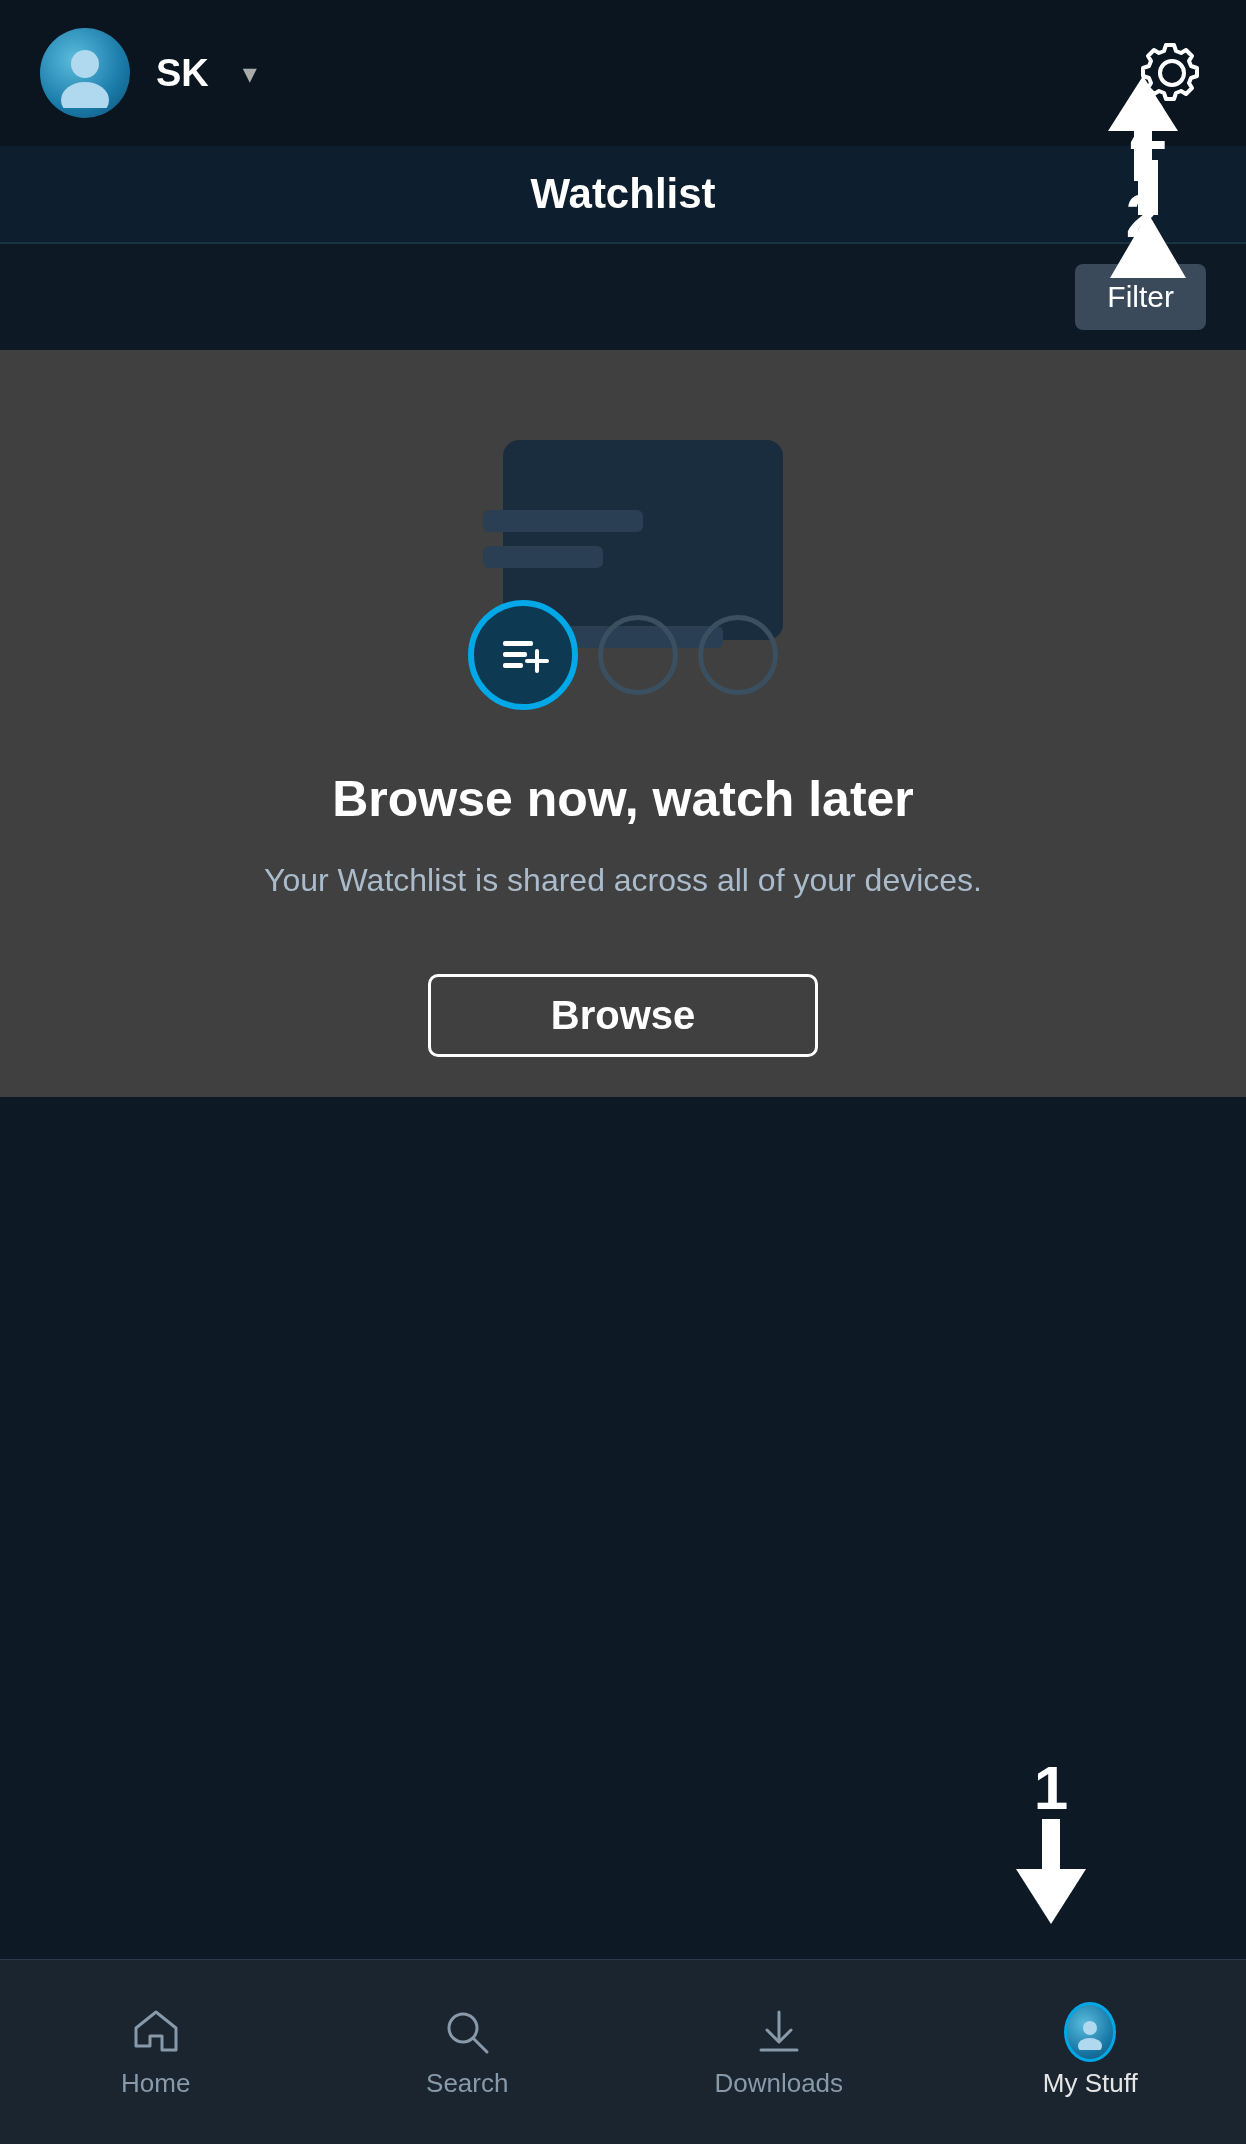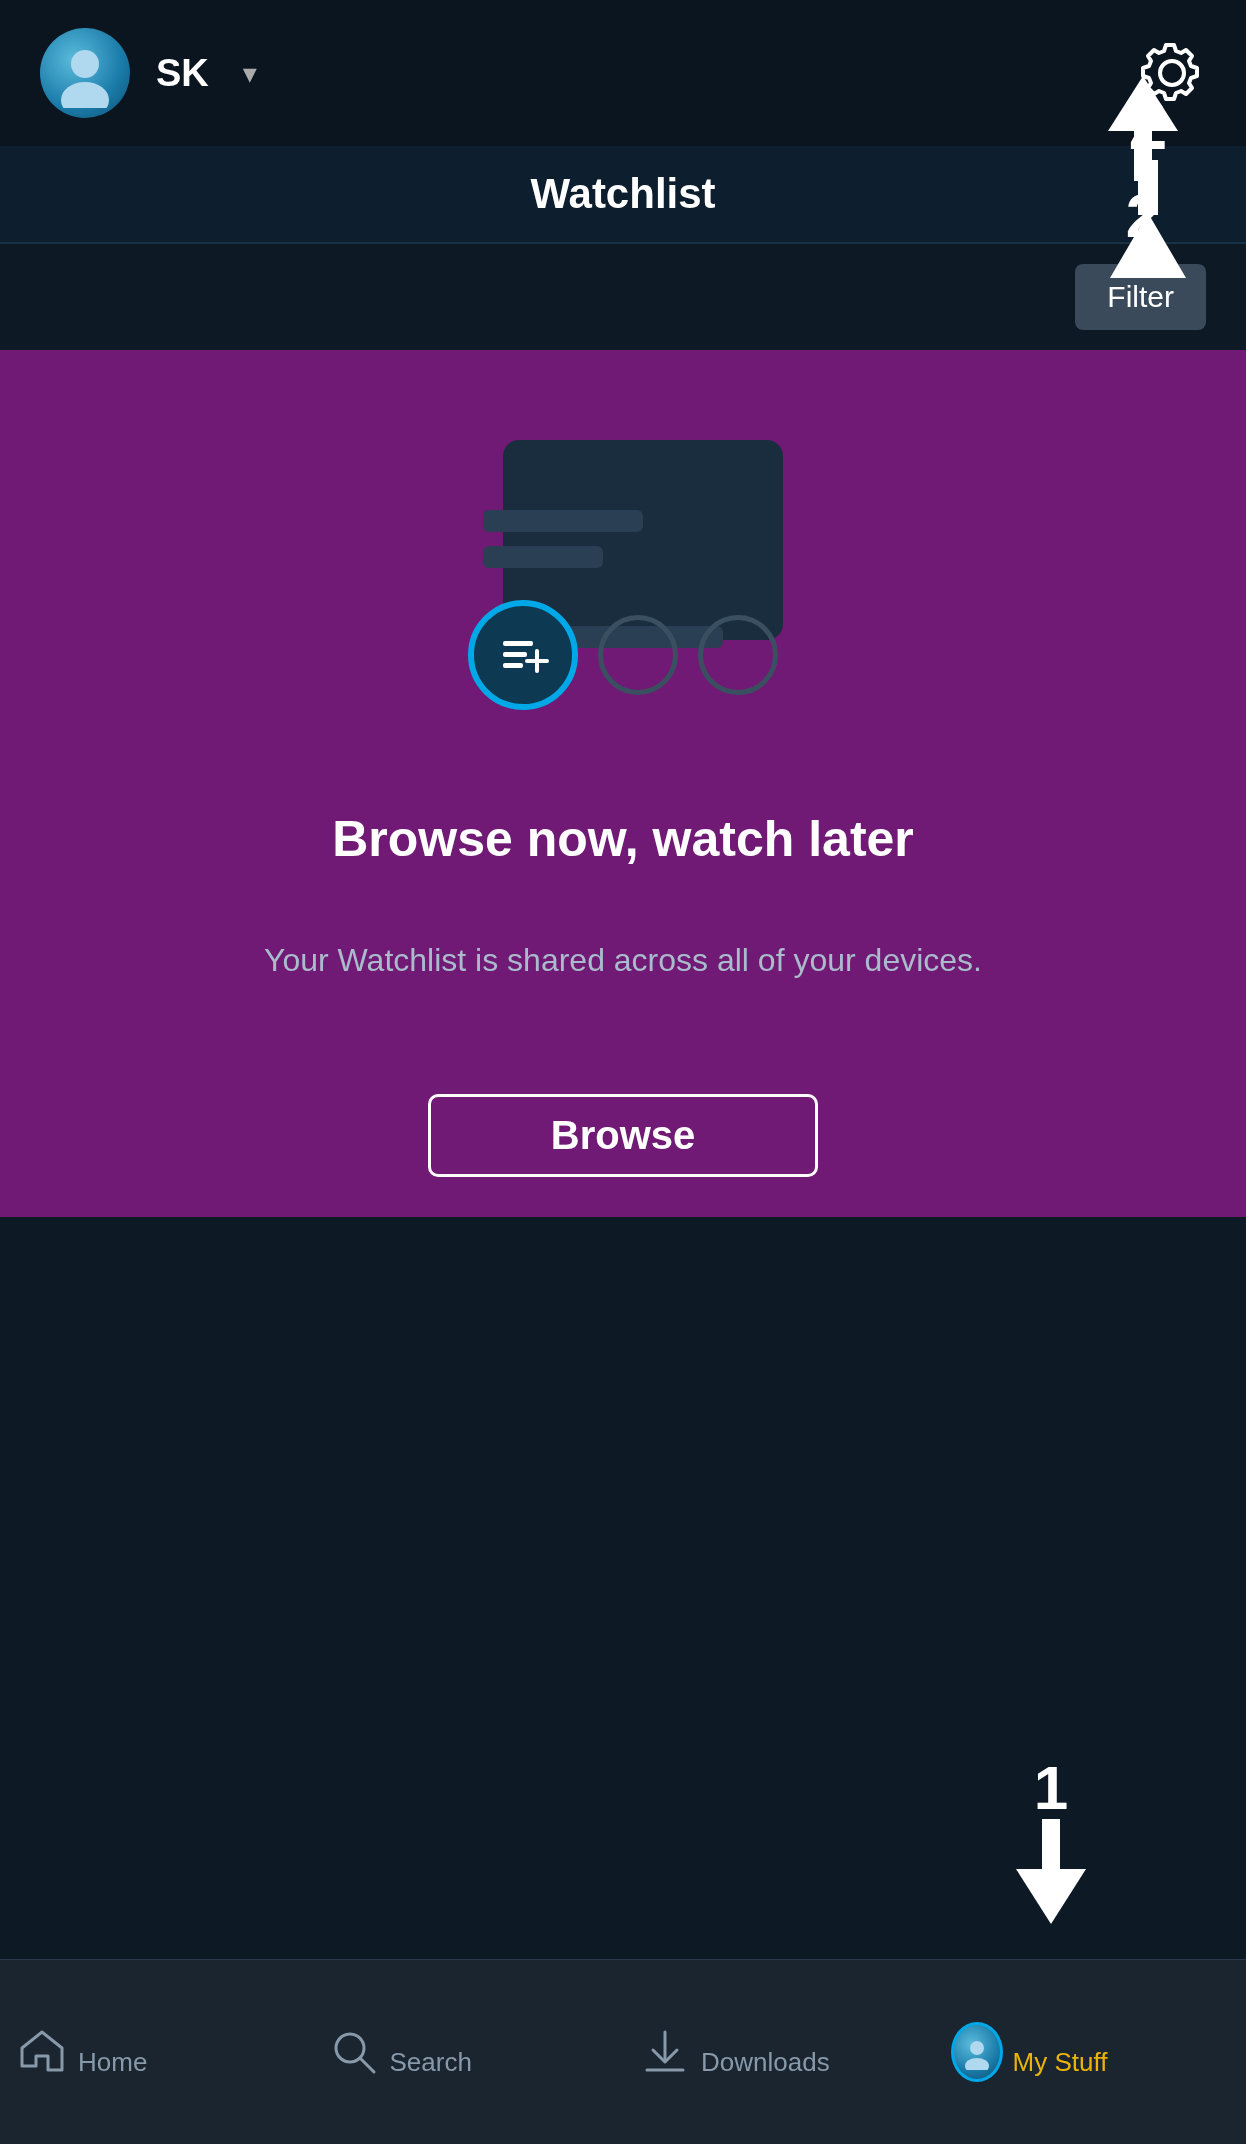--- a/index.html
+++ b/index.html
@@ -102,22 +102,21 @@
       cursor: pointer;
     }
 
     
     .main-content {
       width: 100%;
       display: flex;
       flex-direction: column;
       align-items: center;
       padding: 80px 40px 40px;
-      background: #701a75;
-      gap: 40px;
+      background: #404040;
     }
 
     
     .empty-illustration {
       width: 320px;
       height: 280px;
       position: relative;
       margin-bottom: 60px;
     }
 
@@ -229,43 +228,42 @@
       height: 185px;
       background: #1a2530;
       display: flex;
       align-items: center;
       justify-content: space-around;
       border-top: 1px solid #2a3a4a;
     }
 
     .nav-item {
       display: flex;
-      flex-direction: row;
-      align-items: flex-end;
+      flex-direction: column;
+      align-items: center;
       gap: 10px;
       cursor: pointer;
       flex: 1;
-      padding-left: 16px;
     }
 
     .nav-icon {
       width: 52px;
       height: 52px;
       display: flex;
       align-items: center;
       justify-content: center;
     }
 
     .nav-label {
       font-size: 26px;
       color: #8899aa;
     }
 
     .nav-label.active {
-      color: #eab308;
+      color: #e5e5e5;
     }
 
     .my-stuff-avatar {
       width: 60px;
       height: 60px;
       border-radius: 50%;
       background: radial-gradient(circle at 38% 35%, #5bbcdd, #1a7aa8 60%, #0d4f72);
       display: flex;
       align-items: center;
       justify-content: center;

